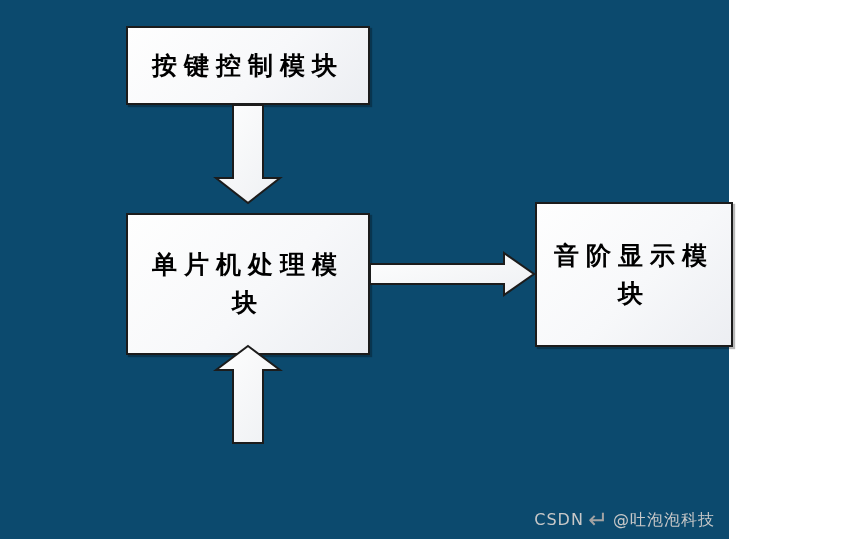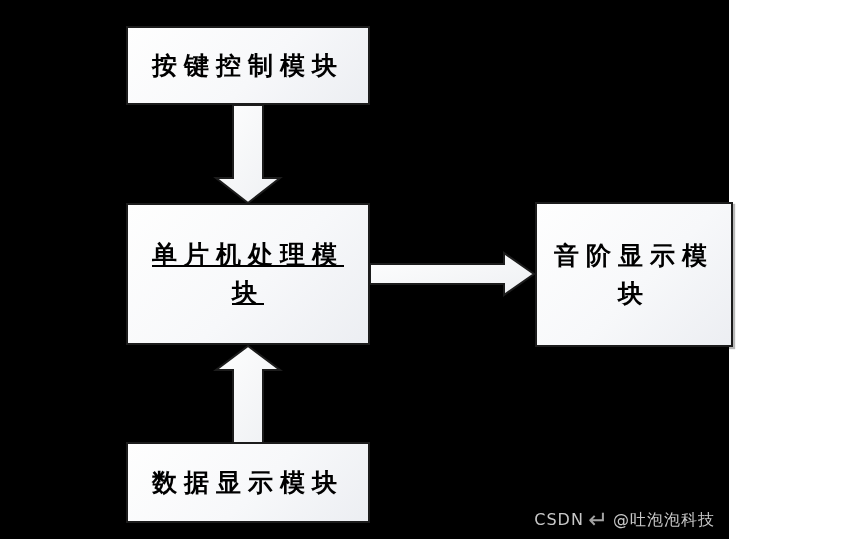--- a/index.html
+++ b/index.html
@@ -5,21 +5,21 @@
   * { margin: 0; padding: 0; box-sizing: border-box; }
   html, body {
     width: 847px; height: 539px;
     background: #ffffff;
     font-family: "DejaVu Sans", "Liberation Sans", sans-serif;
     overflow: hidden;
   }
   .canvas {
     position: relative;
     width: 729px; height: 539px;
-    background: #000000;
+    background: #0c4a6e;
   }
   .node {
     position: absolute;
     border: 2px solid #1c1c1c;
     background: linear-gradient(135deg, #fefefe 0%, #f7f8fa 55%, #ecEEf2 100%);
     background: linear-gradient(135deg, #fefefe 0%, #f7f8fa 55%, #eceef2 100%);
     box-shadow: 2px 2px 1px rgba(0,0,0,0.28);
     display: flex;
     align-items: center;
     justify-content: center;
@@ -27,21 +27,21 @@
   }
   .node .label {
     font-weight: bold;
     font-size: 25px;
     letter-spacing: 7px;
     line-height: 38px;
     color: #000000;
     word-break: break-all;
   }
   #node-key-control   { left: 126px; top:  26px; width: 244px; height:  79px; }
-  #node-mcu           { left: 126px; top: 203px; width: 244px; height: 142px; text-decoration: underline; }
+  #node-mcu           { left: 126px; top: 213px; width: 244px; height: 142px; }
   #node-scale-display { left: 535px; top: 202px; width: 198px; height: 145px; }
   #node-data-display  { left: 126px; top: 442px; width: 244px; height:  81px; }
 
   #node-mcu .label           { width: 206px; }
   #node-scale-display .label { width: 172px; text-align: center; }
 
   .arrow-svg { position: absolute; overflow: visible; }
   #arrow-down  { left: 214px; top: 104px; }
   #arrow-up    { left: 214px; top: 345px; }
   #arrow-right { left: 369px; top: 251px; }
@@ -87,23 +87,20 @@
   </div>
 
   <div class="node" id="node-mcu">
     <div class="label">单片机处理模块</div>
   </div>
 
   <div class="node" id="node-scale-display">
     <div class="label">音阶显示模块</div>
   </div>
 
-  <div class="node" id="node-data-display">
-    <div class="label">数据显示模块</div>
-  </div>
 
   <svg id="arrow-down" class="arrow-svg" width="68" height="100" viewBox="0 0 68 100" aria-hidden="true">
     <polygon points="19,1 49,1 49,74 66,74 34,99 2,74 19,74" fill="url(#arrowGrad)" stroke="#1c1c1c" stroke-width="2" stroke-linejoin="miter"></polygon>
   </svg>
 
   <svg id="arrow-up" class="arrow-svg" width="68" height="99" viewBox="0 0 68 99" aria-hidden="true">
     <polygon points="34,1 66,25 49,25 49,98 19,98 19,25 2,25" fill="url(#arrowGrad)" stroke="#1c1c1c" stroke-width="2" stroke-linejoin="miter"></polygon>
   </svg>
 
   <svg id="arrow-right" class="arrow-svg" width="167" height="46" viewBox="0 0 167 46" aria-hidden="true">

